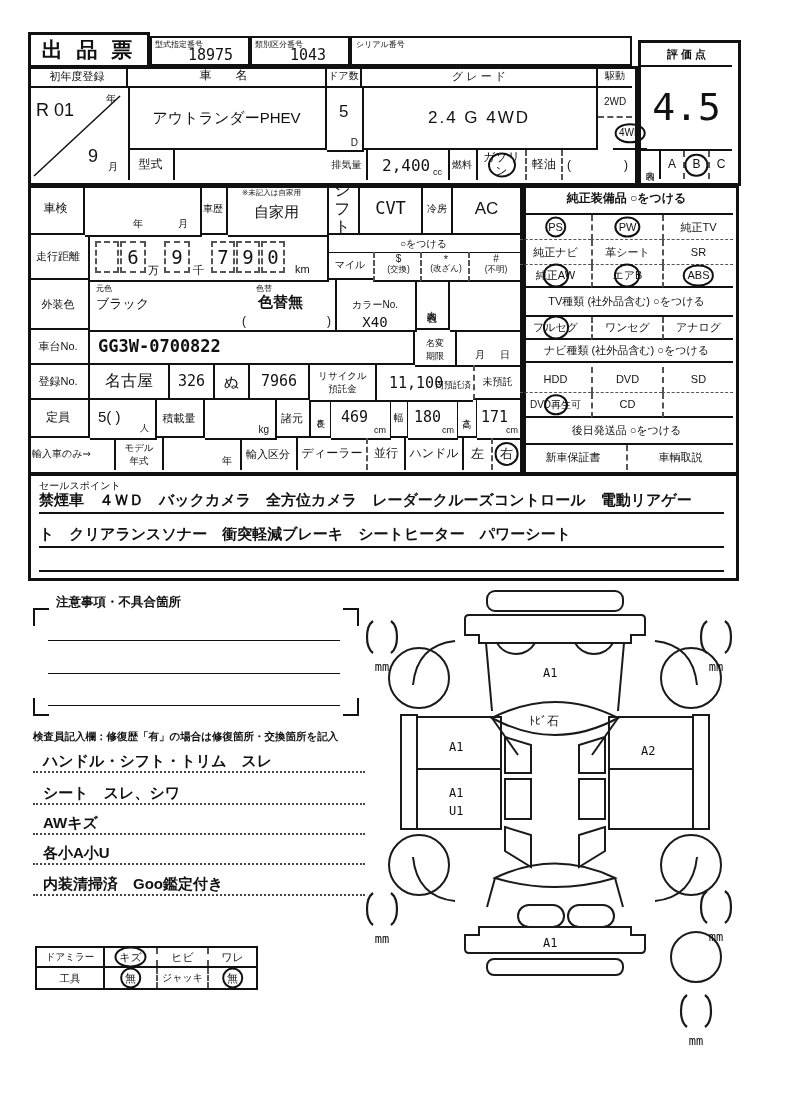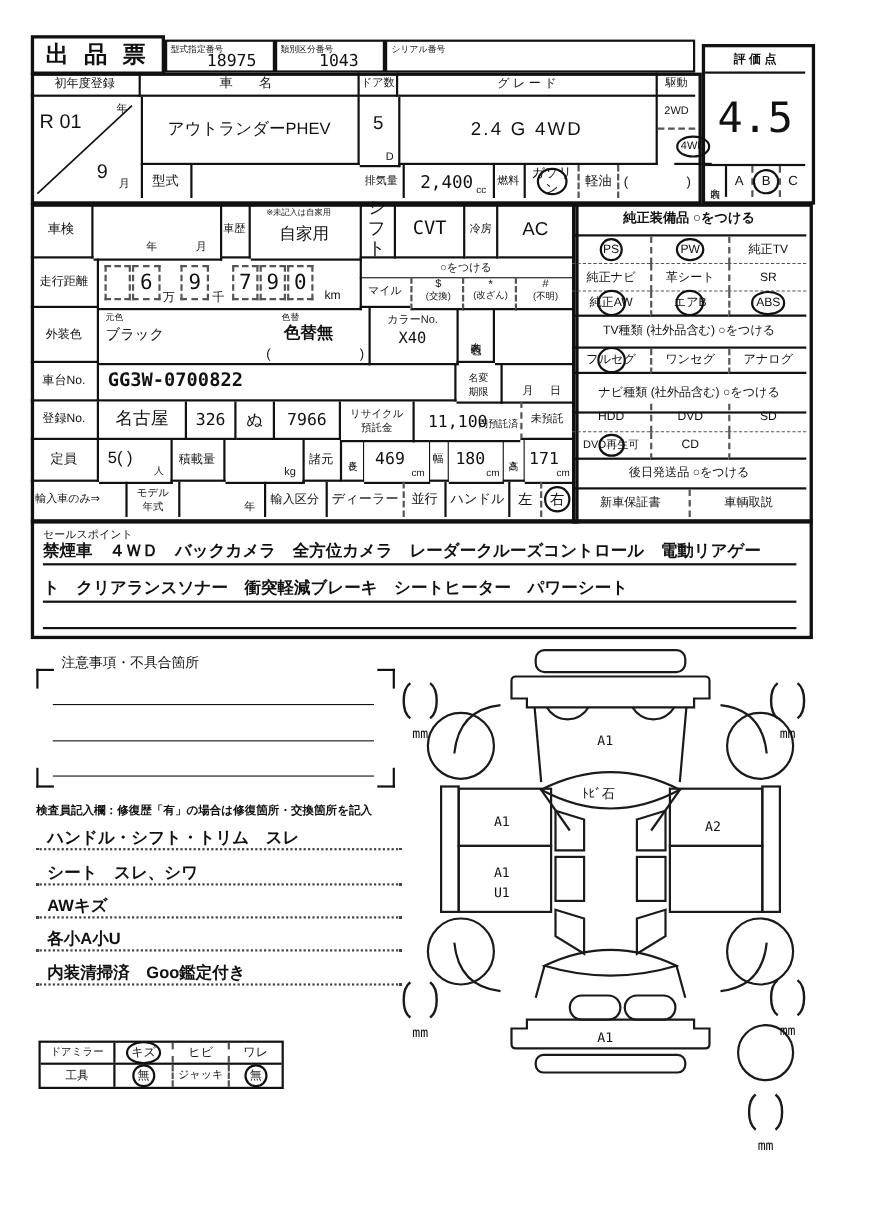--- a/index.html
+++ b/index.html
@@ -156,21 +156,21 @@
   <div class="c br bb" style="left:28px;top:280px;width:62px;height:50px;font-size:11px">外装色</div>
   <div class="abs br bb" style="left:90px;top:280px;width:245px;height:50px">
     <span class="abs sm" style="left:6px;top:3px">元色</span>
     <span class="abs" style="left:6px;top:15px;font-size:13px">ブラック</span>
     <span class="abs sm" style="left:166px;top:3px">色替</span>
     <span class="abs" style="left:168px;top:13px;font-size:15px;font-weight:700">色替無</span>
     <span class="abs" style="left:152px;bottom:2px;font-size:12px">(</span>
     <span class="abs" style="right:4px;bottom:2px;font-size:12px">)</span>
   </div>
   <div class="abs br bb" style="left:335px;top:280px;width:80px;height:50px;text-align:center">
-    <div style="font-size:10px;margin-top:4px">カラーNo.</div>
+    <div style="font-size:10px;margin-top:18px">カラーNo.</div>
     <div class="mono" style="font-size:14px;margin-top:2px">X40</div>
   </div>
   <div class="c br bb vtxt" style="left:415px;top:280px;width:35px;height:50px;font-size:10px">内装色</div>
   <div class="abs bb" style="left:450px;top:280px;width:70px;height:50px"></div>
 
   <div class="c br bb" style="left:28px;top:330px;width:62px;height:35px;font-size:11px">車台No.</div>
   <div class="c br bb tl mono" style="left:90px;top:330px;width:325px;height:35px;font-size:17px;font-weight:700;padding:7px 0 0 8px">GG3W-0700822</div>
   <div class="abs br bb" style="left:415px;top:330px;width:40px;height:35px;text-align:center">
     <div style="font-size:9px;margin-top:7px">名変</div>
     <div style="font-size:9px">期限</div>
@@ -258,41 +258,41 @@
     </div>
   <div class="c bb25 bld" style="left:662px;top:265px;width:71px;height:23px;font-size:11px">
       <span class="mk">ABS</span>
     </div>
   <div class="c bb" style="left:520px;top:288px;width:213px;height:29px;font-size:11px">TV種類 (社外品含む) ○をつける</div>
   <div class="c bb25" style="left:520px;top:317px;width:71px;height:23px;font-size:11px">
       <span class="mk mkp">フルセグ</span>
     </div>
   <div class="c bb25 bld" style="left:591px;top:317px;width:71px;height:23px;font-size:11px">ワンセグ</div>
   <div class="c bb25 bld" style="left:662px;top:317px;width:71px;height:23px;font-size:11px">アナログ</div>
-  <div class="c bb" style="left:520px;top:340px;width:213px;height:36px;font-size:11px">ナビ種類 (社外品含む) ○をつける</div>
+  <div class="c bb" style="left:520px;top:340px;width:213px;height:23px;font-size:11px">ナビ種類 (社外品含む) ○をつける</div>
   <div class="c bbd" style="left:520px;top:367px;width:71px;height:26px;font-size:11px">HDD</div>
   <div class="c bbd bld" style="left:591px;top:367px;width:71px;height:26px;font-size:11px">DVD</div>
   <div class="c bbd bld" style="left:662px;top:367px;width:71px;height:26px;font-size:11px">SD</div>
   <div class="c bb25" style="left:520px;top:393px;width:71px;height:25px;font-size:10px">
       <span class="mk mkp">DVD再生可</span>
     </div>
   <div class="c bb25 bld" style="left:591px;top:393px;width:71px;height:25px;font-size:11px">CD</div>
   <div class="c bb25 bld" style="left:662px;top:393px;width:71px;height:25px;font-size:11px"></div>
   <div class="c bb" style="left:520px;top:418px;width:213px;height:27px;font-size:11px">後日発送品 ○をつける</div>
   <div class="c" style="left:520px;top:445px;width:106px;height:25px;font-size:11px">新車保証書</div>
   <div class="c bld" style="left:626px;top:445px;width:107px;height:25px;font-size:11px">車輌取説</div>
 
   <div class="abs b3" style="left:28px;top:472px;width:705px;height:103px">
     <span class="abs" style="left:8px;top:4px;font-size:10px">セールスポイント</span>
     <div class="abs bb tl" style="left:8px;top:15px;width:685px;height:24px;font-size:15px;font-weight:600;display:flex;align-items:flex-end;padding-bottom:2px;box-sizing:border-box">禁煙車　４ＷＤ　バックカメラ　全方位カメラ　レーダークルーズコントロール　電動リアゲー</div>
     <div class="abs bb tl" style="left:8px;top:49px;width:685px;height:24px;font-size:15px;font-weight:600;display:flex;align-items:flex-end;padding-bottom:2px;box-sizing:border-box">ト　クリアランスソナー　衝突軽減ブレーキ　シートヒーター　パワーシート</div>
     <div class="abs bb" style="left:8px;top:81px;width:685px;height:14px"></div>
   </div>
 
-  <span class="abs" style="left:56px;top:594px;font-size:12.5px;font-weight:400">注意事項・不具合箇所</span>
+  <span class="abs" style="left:56px;top:594px;font-size:12.5px;font-weight:700">注意事項・不具合箇所</span>
   <div class="cb cb-tl" style="left:33px;top:608px"></div>
   <div class="cb cb-tr" style="left:343px;top:608px"></div>
   <div class="cb cb-bl" style="left:33px;top:698px"></div>
   <div class="cb cb-br" style="left:343px;top:698px"></div>
   <div class="abs" style="left:48px;top:618px;width:292px;height:22px;border-bottom:1.5px solid #111"></div>
   <div class="abs" style="left:48px;top:651px;width:292px;height:22px;border-bottom:1.5px solid #111"></div>
   <div class="abs" style="left:48px;top:683px;width:292px;height:22px;border-bottom:1.5px solid #111"></div>
 
   <span class="abs" style="left:33px;top:730px;font-size:10.5px;font-weight:600">検査員記入欄：修復歴「有」の場合は修復箇所・交換箇所を記入</span>
   <div class="insline" style="top:753px">ハンドル・シフト・トリム　スレ</div>

